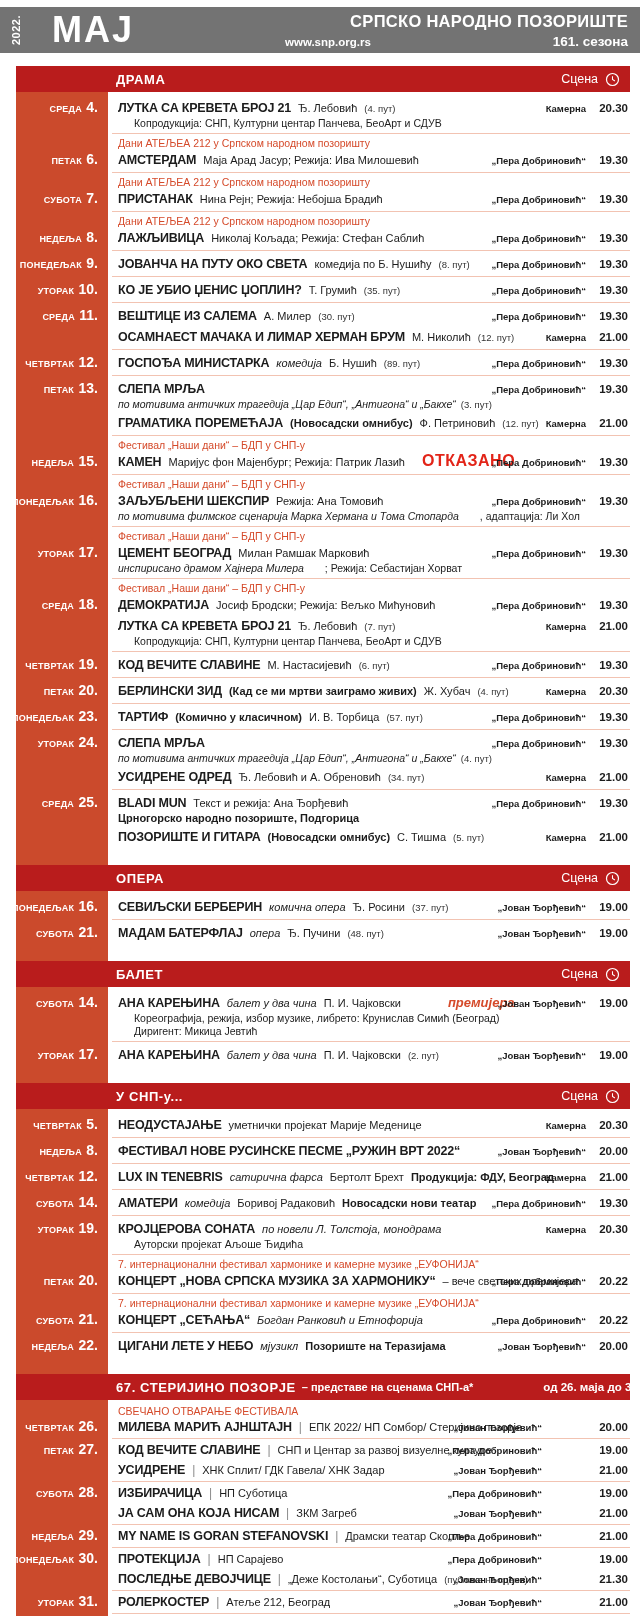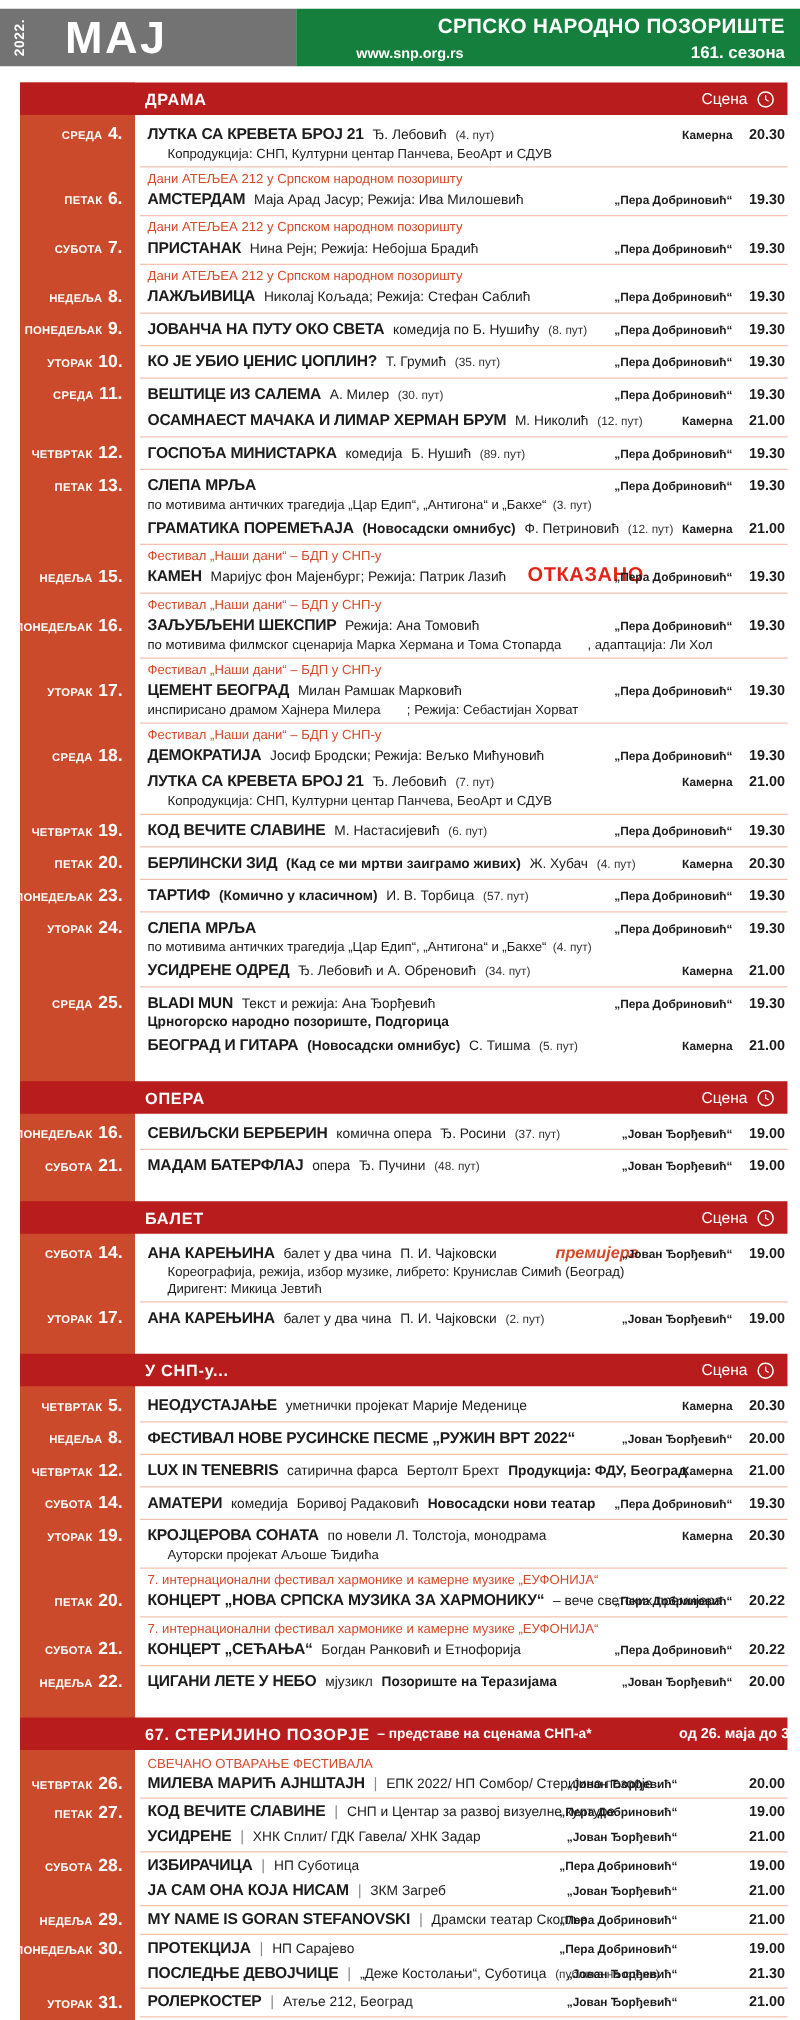--- a/index.html
+++ b/index.html
@@ -5,21 +5,21 @@
   html,body{margin:0;padding:0;background:#fff;}
   .page{position:relative;width:640px;height:1616px;overflow:hidden;background:#fff;
         font-family:"Liberation Sans","DejaVu Sans",sans-serif;color:#1c1c1c;}
   
   .hdr{position:absolute;top:7px;left:0;width:640px;height:46px;}
   .hdr-black{position:absolute;left:0;top:0;width:237px;height:46px;background:#737373;
              display:flex;align-items:center;}
   .year{writing-mode:vertical-rl;transform:rotate(180deg);color:#fff;font-weight:bold;
         font-size:11px;letter-spacing:.5px;margin-left:10px;}
   .month{color:#fff;font-weight:bold;font-size:36px;letter-spacing:2px;margin-left:30px;}
-  .hdr-orange{position:absolute;left:237px;top:0;width:403px;height:46px;background:#15803d;
+  .hdr-orange{position:absolute;left:237px;top:0;width:403px;height:46px;background:#737373;
               box-sizing:border-box;padding:5px 12px 4px 48px;display:flex;flex-direction:column;justify-content:space-between;}
   .thname{color:#fff;font-weight:bold;font-size:16.5px;text-align:right;letter-spacing:.3px;}
   .throw2{display:flex;justify-content:space-between;align-items:baseline;}
   .website{color:#fff;font-weight:bold;font-size:11.5px;}
   .season{color:#fff;font-weight:bold;font-size:13.5px;}
   
   .sidebar{position:absolute;left:16px;top:66px;width:92px;background:#cb4a2c;z-index:0;}
   
   .sections{position:absolute;left:16px;top:66px;width:614px;z-index:1;}
   .sec-bar{height:26px;background:#b91c1c;display:flex;align-items:center;box-sizing:border-box;
@@ -36,21 +36,21 @@
   .group:not(:first-child){border-top:1px solid #f2c3b2;}
   .show + .show{margin-top:2px;}
   .pre{color:#d54a2a;font-size:10.5px;line-height:13px;padding-left:6px;}
   .show-main{display:flex;align-items:baseline;position:relative;padding-left:6px;padding-right:2px;line-height:17px;}
   .line{flex:1;min-width:0;white-space:nowrap;}
   .line .sg{margin-right:7px;}
   .sg-title{font-weight:bold;font-size:12.5px;letter-spacing:-0.2px;}
   .sg-paren{font-weight:bold;font-size:11px;}
   .sg-meta{font-size:11px;}
   .sg-metab{font-size:11px;font-weight:bold;}
-  .sg-italic{font-size:11px;}
+  .sg-italic{font-size:11px;font-style:italic;}
   .sg-count{font-size:9.5px;color:#333;}
   .sg-cancel{font-weight:bold;font-size:16px;color:#e22418;margin-left:10px;letter-spacing:.5px;}
   .sg-premiere{font-weight:bold;font-style:italic;font-size:13px;color:#d54a2a;margin-left:40px;}
   .sg-pipe{color:#8a8a8a;font-size:12px;margin:0 2px 0 0;}
   .venue{font-weight:bold;font-size:9.5px;white-space:nowrap;margin-left:8px;}
   .time{font-weight:bold;font-size:11.5px;width:36px;text-align:right;margin-left:6px;white-space:nowrap;}
   .subline{font-size:10.5px;line-height:13px;padding-left:6px;color:#1c1c1c;}
   .subline .sg{margin-right:5px;}
   .subline .sg-italic{font-size:10.5px;}
   .subline .sg-meta{font-size:10.5px;margin-left:16px;}
@@ -315,21 +315,21 @@
               <div class="show-main">
                 <div class="day"><span class="dname">СРЕДА</span> <span class="dnum">25.</span></div>
                 <div class="line"><span class="sg sg-title">BLADI MUN</span><span class="sg sg-meta">Текст и режија: Ана Ђорђевић</span></div>
                 <span class="venue">„Пера Добриновић“</span>
                 <span class="time">19.30</span>
               </div>
               <div class="subline"><span class="sg sg-metab">Црногорско народно позориште, Подгорица</span></div>
             </div>
             <div class="show">
               <div class="show-main">
-                <div class="line"><span class="sg sg-title">БЕОГРАД И ГИТАРА</span><span class="sg sg-paren">(Новосадски омнибус)</span><span class="sg sg-meta">С. Тишма</span><span class="sg sg-count">(5. пут)</span></div>
+                <div class="line"><span class="sg sg-title">ПОЗОРИШТЕ И ГИТАРА</span><span class="sg sg-paren">(Новосадски омнибус)</span><span class="sg sg-meta">С. Тишма</span><span class="sg sg-count">(5. пут)</span></div>
                 <span class="venue">Камерна</span>
                 <span class="time">21.00</span>
               </div>
             </div>
           </div>
         </div>
         <div class="sec-bar">
           <span class="sec-title">ОПЕРА</span>
           <span class="sec-scene">
             <span class="scene-label">Сцена</span>

